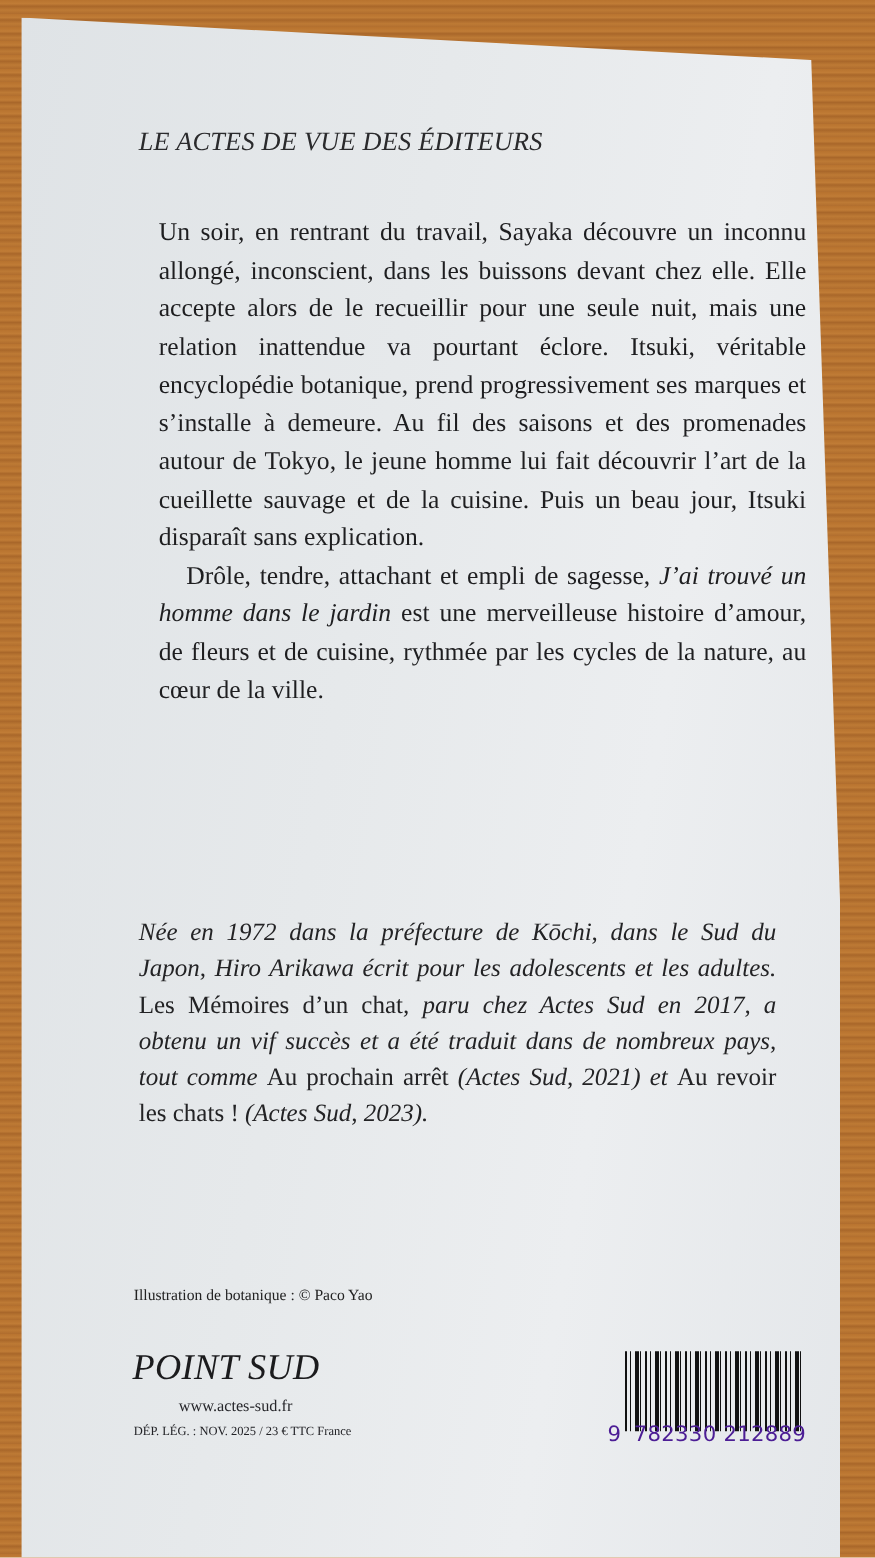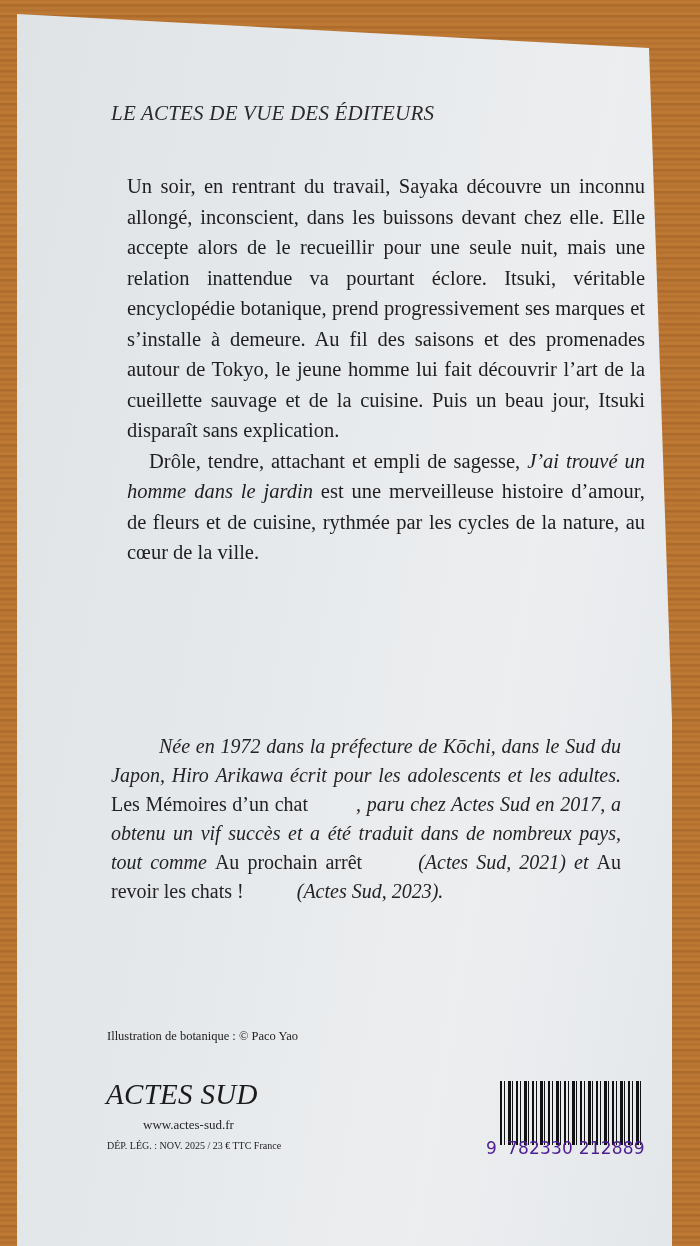--- a/index.html
+++ b/index.html
@@ -26,21 +26,21 @@
     text-align: justify;
     margin-left: 16px;
   }
   .blurb p { margin: 0; }
   .blurb p + p { text-indent: 22px; }
   .bio {
     position: absolute; left: 111px; top: 732px; width: 510px;
     font-size: 20px; line-height: 29px; color: #232325;
     text-align: justify;
   }
-  .bio .it { font-style: italic; margin-left: 48px; }
+  .bio .it { font-style: italic; }
   .credit {
     position: absolute; left: 107px; top: 1029px;
     font-size: 12.5px; color: #222; white-space: nowrap;
   }
   .publisher {
     position: absolute; left: 106px; top: 1078px;
     font-style: italic; font-size: 29px; letter-spacing: 0.3px; color: #1b1b1d; white-space: nowrap;
   }
   .url {
     position: absolute; left: 107px; top: 1117px;
@@ -78,20 +78,20 @@
 
 <div class="blurb">
   <p>Un soir, en rentrant du travail, Sayaka découvre un inconnu allongé, inconscient, dans les buissons devant chez elle. Elle accepte alors de le recueillir pour une seule nuit, mais une relation inattendue va pourtant éclore. Itsuki, véritable encyclopédie botanique, prend progressivement ses marques et s’installe à demeure. Au fil des saisons et des promenades autour de Tokyo, le jeune homme lui fait découvrir l’art de la cueillette sauvage et de la cuisine. Puis un beau jour, Itsuki disparaît sans explication.</p>
   <p><span>Drôle, tendre, attachant et empli de sagesse, </span><i>J’ai trouvé un homme dans le jardin</i><span> est une merveilleuse histoire d’amour, de fleurs et de cuisine, rythmée par les cycles de la nature, au cœur de la ville.</span></p>
 </div>
 
 <div class="bio"><span class="it">Née en 1972 dans la préfecture de Kōchi, dans le Sud du Japon, Hiro Arikawa écrit pour les adolescents et les adultes.</span><span> Les Mémoires d’un chat</span><span class="it">, paru chez Actes Sud en 2017, a obtenu un vif succès et a été traduit dans de nombreux pays, tout comme </span><span>Au prochain arrêt</span><span class="it"> (Actes Sud, 2021) et </span><span>Au revoir les chats !</span><span class="it"> (Actes Sud, 2023).</span></div>
 
 <div class="credit">Illustration de botanique : © Paco Yao</div>
 
-<div class="publisher">ACTES SUD</div>
+<div class="publisher">POINT SUD</div>
 <div class="url">www.actes-sud.fr</div>
 <div class="legal">DÉP. LÉG. : NOV. 2025 / 23 € TTC France</div>
 
 <div class="barcode">
   <div class="barcode-bars"></div>
   <div class="barcode-digits"><span class="lead">9</span><span>782330 212889</span></div>
 </div>
 
 </body></html>

